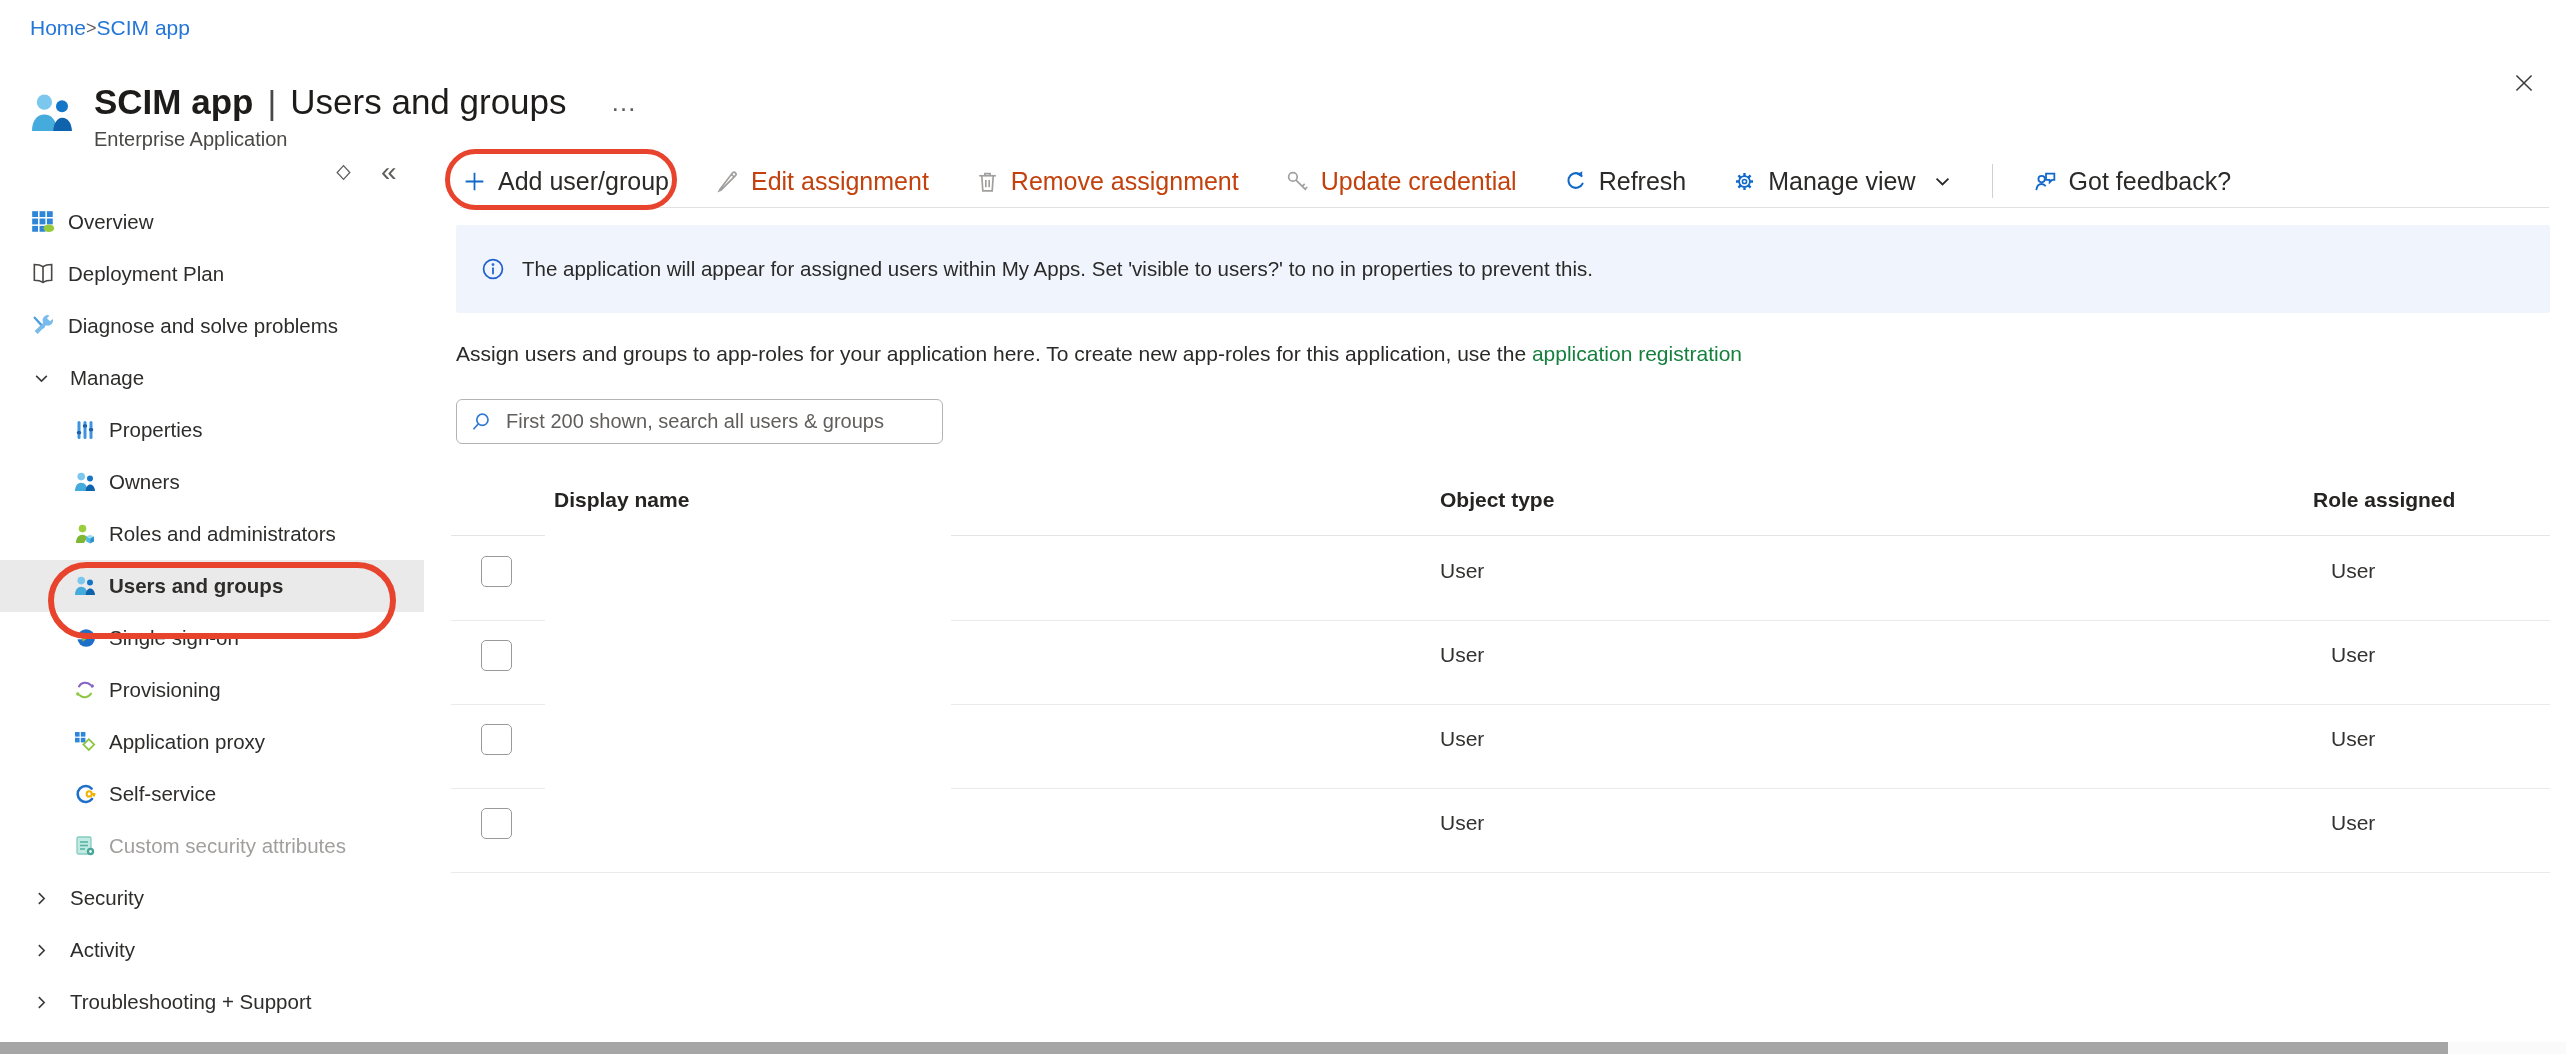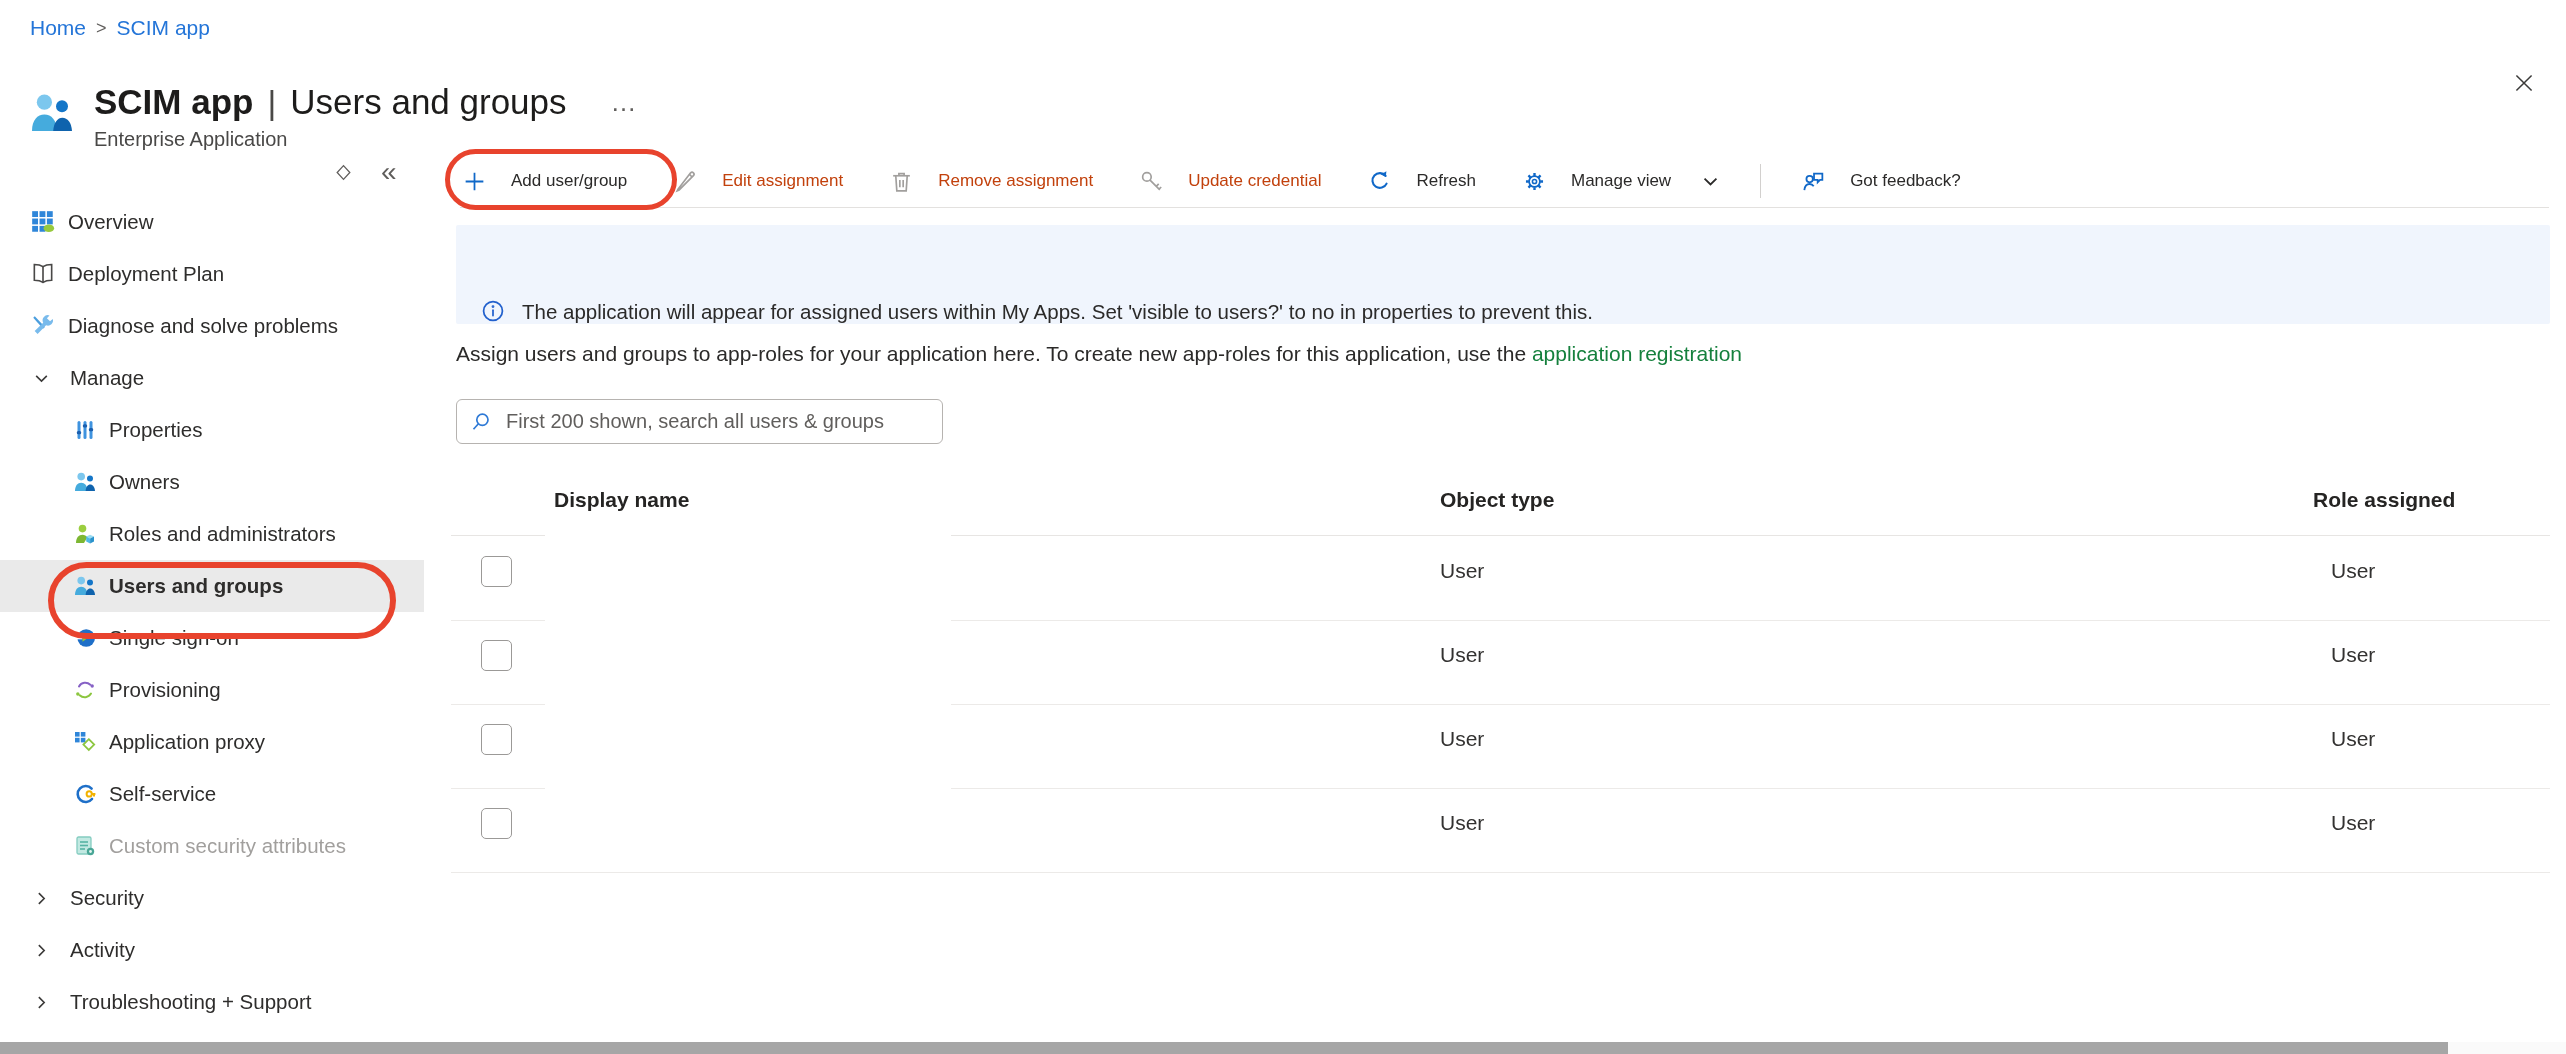--- a/index.html
+++ b/index.html
@@ -1,21 +1,21 @@
 <!DOCTYPE html>
 <html><head>
 <meta charset="utf-8">
 <style>
   * { margin:0; padding:0; box-sizing:border-box; }
   html,body { background:#fff; }
   body { font-family:"Liberation Sans","DejaVu Sans",sans-serif; color:#323130; }
   .screen { position:relative; width:2566px; height:1054px; background:#fff; overflow:hidden; }
 
   
-  .breadcrumb { position:absolute; left:30px; top:16px; font-size:21px; display:flex; gap:10px; align-items:center;justify-content:flex-end; }
+  .breadcrumb { position:absolute; left:30px; top:16px; font-size:21px; display:flex; align-items:center;justify-content:flex-end; }
   .breadcrumb a { color:#2475d8; text-decoration:none; cursor:pointer; }
   .bc-sep { color:#605e5c; font-size:18px; }
 
   
   .app-header { position:absolute; left:28px; top:82px; display:flex; gap:18px; }
   .app-icon { width:48px; height:50px; margin-top:6px; }
   .title-row { display:flex; align-items:center; gap:14px; }
   .title-primary { font-size:35px; font-weight:700; color:#1d1c1b; }
   .title-sep { font-size:34px; font-weight:300; color:#4a4947; }
   .title-secondary { font-size:35px; font-weight:400; color:#1d1c1b; }
@@ -40,29 +40,29 @@
   .nav-item.selected { background:#eaeaea; font-weight:700; }
   .nav-item.disabled .lbl { color:#a19f9d; }
 
   
   .oval { position:absolute; border:5px solid #e8432d; border-radius:40px; pointer-events:none; }
   .oval-toolbar { left:445px; top:149px; width:232px; height:61px; border-radius:31px; }
   .oval-sidebar { left:48px; top:562px; width:348px; height:77px; border-width:6px; }
 
   
   .toolbar { position:absolute; left:456px; top:155px; height:52px; display:flex; align-items:center; gap:34px; }
-  .tb { display:flex; align-items:center; gap:24px; background:none; border:none; font-size:17px; font-family:inherit; color:#2b2a29; cursor:pointer; white-space:nowrap; padding:0 6px; }
+  .tb { display:flex; align-items:center; gap:11px; background:none; border:none; font-size:25px; font-family:inherit; color:#2b2a29; cursor:pointer; white-space:nowrap; padding:0 6px; }
   .tb .ic { width:25px; height:25px; display:flex; }
   .tb.disabled { color:#c2410c; cursor:default; }
   .tb .chevdn { width:19px; height:19px; display:flex; margin-left:6px; }
   .tb-sep { width:1px; height:34px; background:#d2d0ce; }
   .toolbar-divider { position:absolute; left:460px; top:207px; width:2089px; height:1px; background:#e3e1df; }
 
   
-  .banner { position:absolute; left:456px; top:225px; width:2094px; height:99px; background:#f0f5fd; border-radius:2px; display:flex; align-items:flex-end; padding-left:24px; gap:16px; }
+  .banner { position:absolute; left:456px; top:225px; width:2094px; height:88px; background:#f0f5fd; border-radius:2px; display:flex; align-items:center; padding-left:24px; gap:16px; }
   .banner .ic { width:26px; height:26px; display:flex; flex:none; }
   .banner-text { font-size:20.5px; color:#2b2a29; }
 
   
   .desc { position:absolute; left:456px; top:342px; font-size:21px; color:#2b2a29; }
   .desc a { color:#15803d; text-decoration:none; cursor:pointer; }
 
   
   .search { position:absolute; left:456px; top:399px; width:487px; height:45px; border:1.5px solid #b6b3b0; border-radius:6px; background:#fff; display:flex; align-items:center; padding:0 12px; gap:13px; }
   .search .ic { width:24px; height:24px; display:flex; flex:none; }

